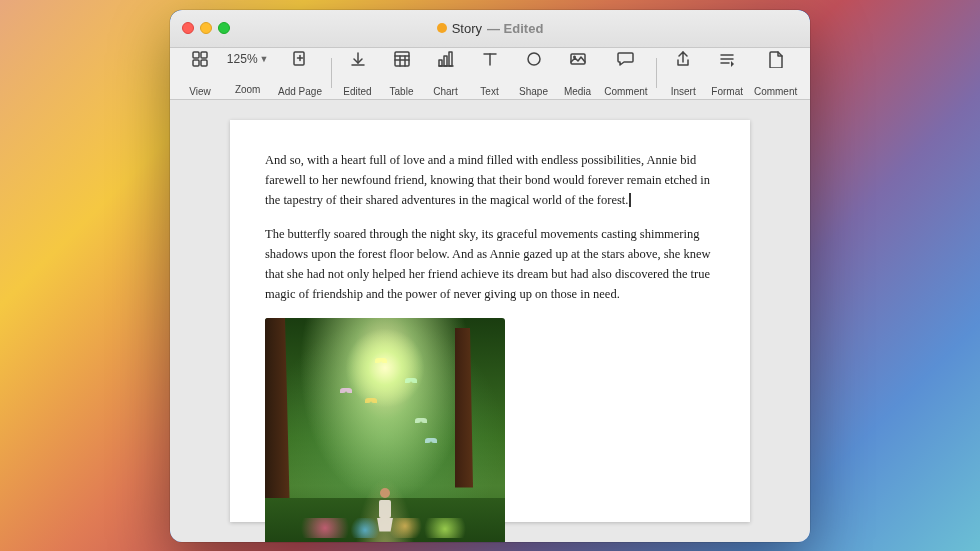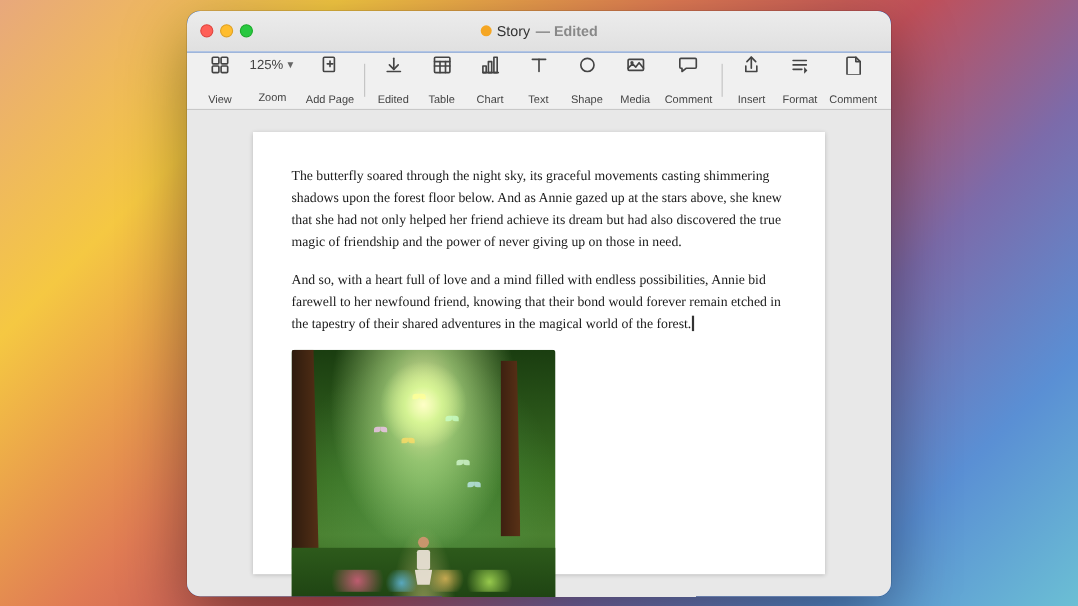--- a/index.html
+++ b/index.html
@@ -475,25 +475,25 @@
         <polyline points="11,2 11,6 15,6"></polyline>
       </svg>
       <span class="toolbar-label">Comment</span>
     </div>
 
   </div>
 
   <div class="doc-area">
     <div class="doc-page">
 
-      <p class="doc-text doc-paragraph">The butterfly soared through the night sky, its graceful movements casting shimmering shadows upon the forest floor below. And as Annie gazed up at the stars above, she knew that she had not only helped her friend achieve its dream but had also discovered the true magic of friendship and the power of never giving up on those in need.</p>
-
       <p class="doc-text doc-paragraph">
         <span>And so, with a heart full of love and a mind filled with endless possibilities, Annie bid farewell to her newfound friend, knowing that their bond would forever remain etched in the tapestry of their shared adventures in the magical world of the forest.</span><span class="cursor"></span>
       </p>
+
+      <p class="doc-text doc-paragraph">The butterfly soared through the night sky, its graceful movements casting shimmering shadows upon the forest floor below. And as Annie gazed up at the stars above, she knew that she had not only helped her friend achieve its dream but had also discovered the true magic of friendship and the power of never giving up on those in need.</p>
 
       <div class="doc-image-container">
         <div class="forest-scene">
           <div class="forest-bg"></div>
           <div class="forest-glow"></div>
           <div class="tree-left"></div>
           <div class="tree-right"></div>
 
           <div class="butterfly b1"></div>
           <div class="butterfly b2"></div>

